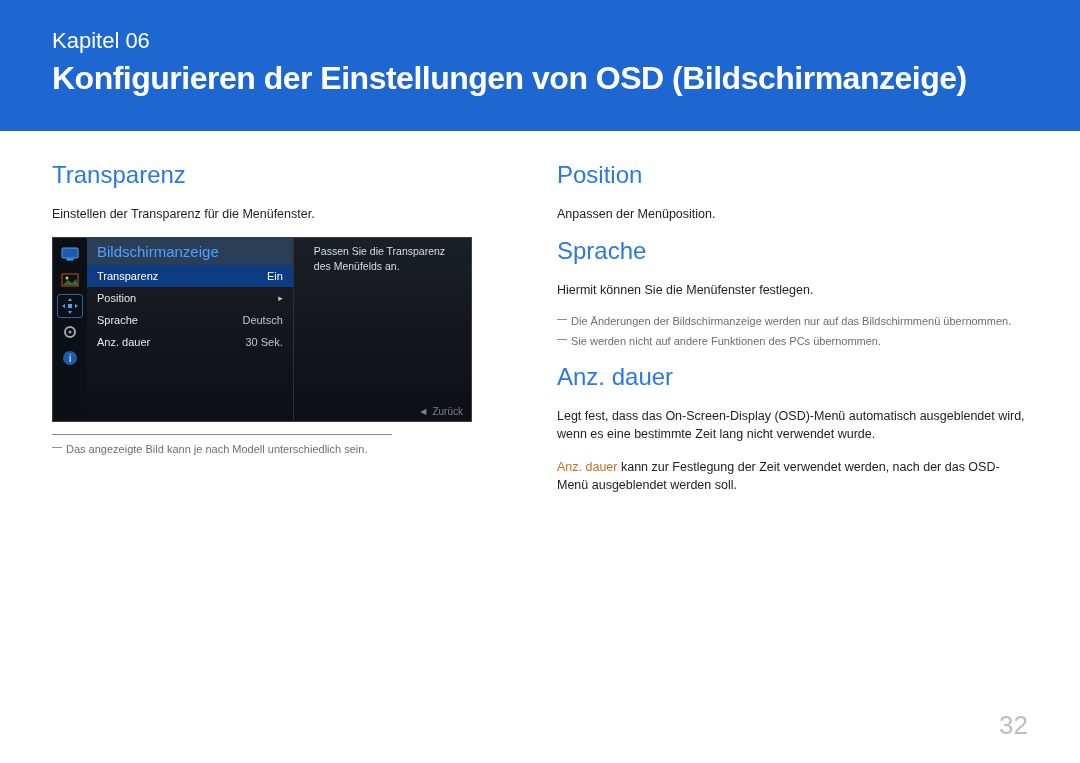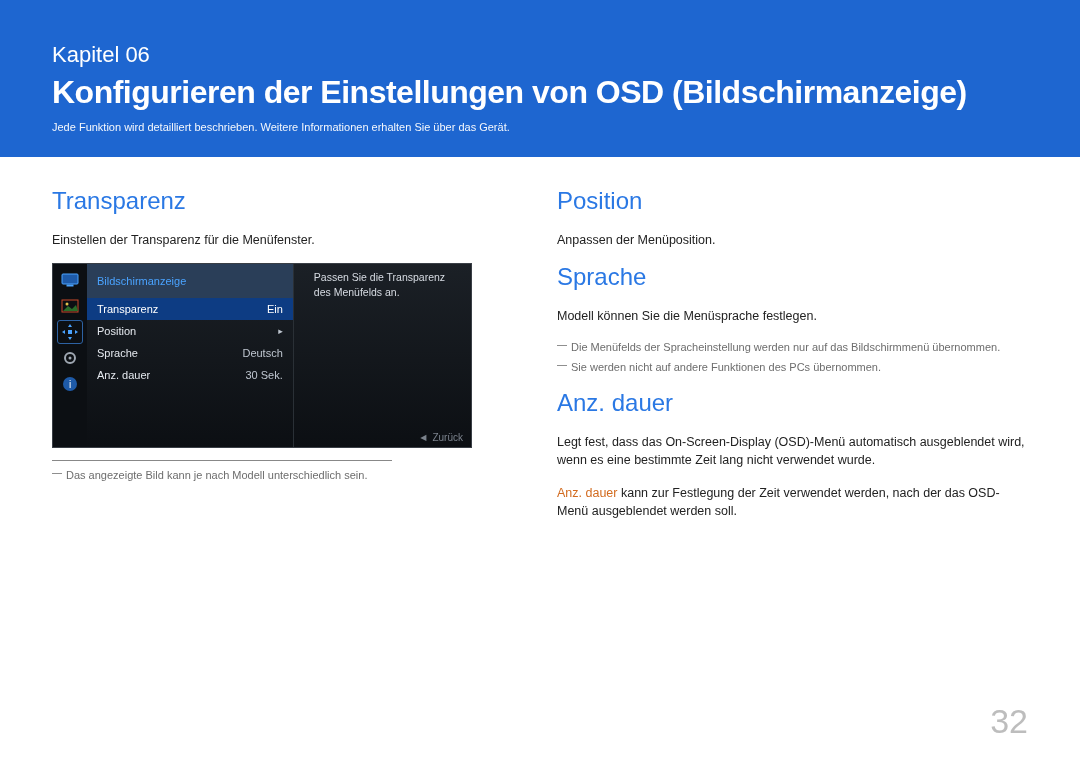--- a/index.html
+++ b/index.html
@@ -8,21 +8,21 @@
   --orange:#d26b1f;
   --grey:#6d6d6d;
   --panel-bg:#161a1f;
   --panel-bg2:#0d1014;
   --panel-header:#2a3e58;
   --panel-selected:#0d3c83;
   --panel-text:#d7dce3;
 }
 *{box-sizing:border-box;margin:0;padding:0;font-family:Arial,Helvetica,sans-serif}
 body{width:1080px;height:763px;background:#fff;position:relative;color:#222}
-.banner{background:var(--blue);color:#fff;padding:42px 52px 24px}
+.banner{background:var(--blue);color:#fff;padding:28px 52px 24px}
 .chapter{font-size:22px;font-weight:400;margin-bottom:6px}
 .title{font-size:32px;font-weight:700;letter-spacing:-.5px;margin-bottom:10px}
 .subtitle{font-size:11px;opacity:.95}
 .page{display:flex;padding:30px 52px 0;gap:34px}
 .col{flex:1;min-width:0}
 .h2{color:var(--blue-light);font-size:24px;font-weight:400;margin:14px 0 16px}
 .h2.first{margin-top:0}
 .body{font-size:12.5px;line-height:1.45;margin-bottom:14px}
 .note{font-size:11px;color:var(--grey);line-height:1.5;position:relative;padding-left:14px;margin-bottom:3px}
 .note::before{content:"—";position:absolute;left:0;top:-2px;font-size:10px}
@@ -31,38 +31,37 @@
 
 
 .osd{width:420px;height:185px;background:linear-gradient(180deg,#1b2026,#0c0f13);border:1px solid #3a3f46;position:relative;margin:14px 0 0;color:var(--panel-text);font-size:11px;display:flex}
 .osd-side{width:34px;background:#0c0f13;display:flex;flex-direction:column;align-items:center;padding:4px 0;gap:2px}
 .side-ic{width:26px;height:24px;border:1px solid transparent;border-radius:3px;display:flex;align-items:center;justify-content:center;font-size:13px;color:#6b8bb5}
 .side-ic.screen{color:#4aa3ff}
 .side-ic.screen svg rect{fill:#1e5aa8;stroke:#4aa3ff}
 .side-ic.move{border-color:#2d62a3}
 .osd-main{flex:1;display:flex}
 .osd-list{flex:1.35;min-width:0}
-.osd-header{background:var(--panel-header);color:#4aa3ff;padding:11px 10px;font-size:11px}
+.osd-header{background:var(--panel-header);color:#4aa3ff;padding:5px 10px;font-size:15px}
 .osd-row{display:flex;justify-content:space-between;align-items:center;padding:5px 10px;font-size:11px;color:#e4e8ee}
 .osd-row.selected{background:var(--panel-selected);color:#fff}
 .osd-row .val{color:#bfc6d0;font-size:11px}
 .osd-row.selected .val{color:#fff}
 .osd-row .arrow{color:#bfc6d0;font-size:9px}
 .osd-desc{flex:.9;padding:6px 20px;font-size:10.5px;line-height:1.4;border-left:1px solid #2a3036}
 .osd-footer{position:absolute;right:8px;bottom:4px;font-size:10px;color:#7b828c;display:flex;align-items:center;gap:6px}
 .osd-footer .tri{font-size:8px}
-.pagenum{position:absolute;right:52px;bottom:22px;font-size:34px;color:#bdbdbd}
+.pagenum{position:absolute;right:52px;bottom:22px;font-size:26px;color:#bdbdbd}
 </style>
 </head>
 <body>
 
 <div class="banner">
   <div class="chapter">Kapitel 06</div>
   <div class="title">Konfigurieren der Einstellungen von OSD (Bildschirmanzeige)</div>
-  <div class="subtitle">Jede Funktion wird detailliert beschrieben. Weitere Informationen erhalten Sie über das Gerät.</div>
 </div>
 
 <div class="page">
 
   <div class="col">
     <div class="h2 first">Transparenz</div>
     <div class="body">Einstellen der Transparenz für die Menüfenster.</div>
 
     <div class="osd">
       <div class="osd-side">
@@ -128,22 +127,22 @@
 
     <hr class="thinrule">
     <div class="note">Das angezeigte Bild kann je nach Modell unterschiedlich sein.</div>
   </div>
 
   <div class="col">
     <div class="h2 first">Position</div>
     <div class="body">Anpassen der Menüposition.</div>
 
     <div class="h2">Sprache</div>
-    <div class="body">Modell können Sie die Menüsprache festlegen.</div>
-    <div class="note">Die Menüfelds der Spracheinstellung werden nur auf das Bildschirmmenü übernommen.</div>
+    <div class="body">Hiermit können Sie die Menüfenster festlegen.</div>
+    <div class="note">Die Änderungen der Bildschirmanzeige werden nur auf das Bildschirmmenü übernommen.</div>
     <div class="note">Sie werden nicht auf andere Funktionen des PCs übernommen.</div>
 
     <div class="h2">Anz. dauer</div>
     <div class="body">Legt fest, dass das On-Screen-Display (OSD)-Menü automatisch ausgeblendet wird, wenn es eine bestimmte Zeit lang nicht verwendet wurde.</div>
     <div class="body">
       <span class="inline-orange">Anz. dauer</span><span> kann zur Festlegung der Zeit verwendet werden, nach der das OSD-Menü ausgeblendet werden soll.</span>
     </div>
   </div>
 </div>
 

